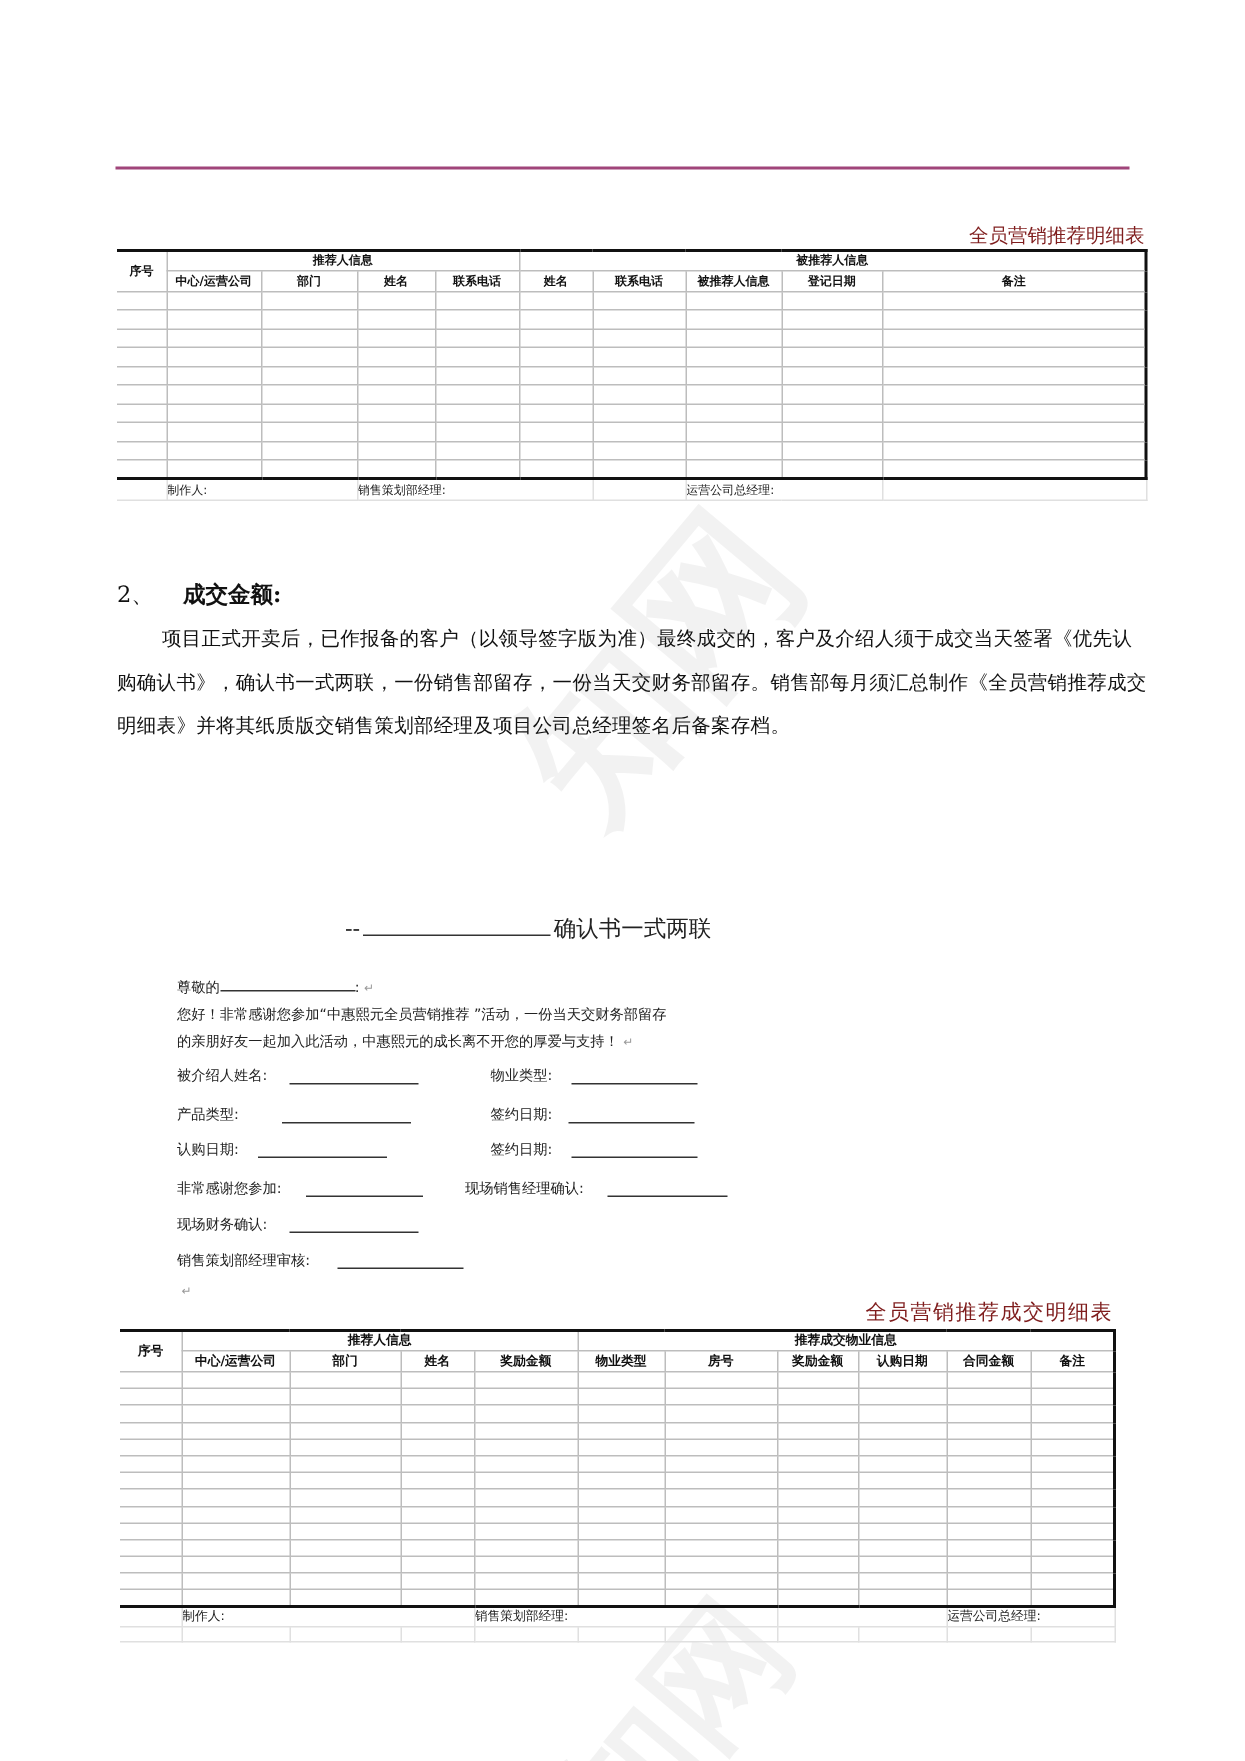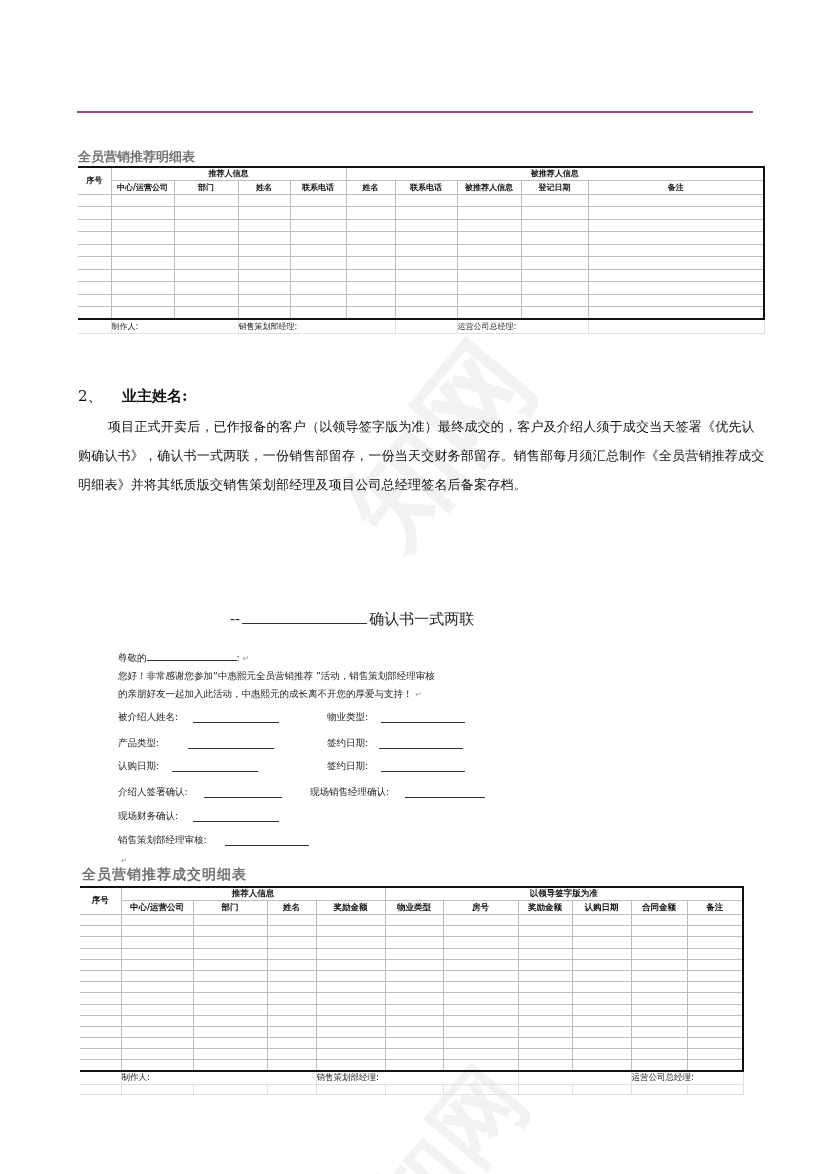--- a/index.html
+++ b/index.html
@@ -1,20 +1,20 @@
 <!DOCTYPE html>
 <html><head>
 <meta charset="utf-8">
 <style>
   html, body { margin: 0; padding: 0; background: #ffffff; }
   body { width: 830px; height: 1174px; position: relative; overflow: hidden;
          font-family: "DejaVu Sans", "Liberation Sans", sans-serif; color: #111; }
   .abs { position: absolute; }
   .rule { left: 77px; top: 111px; width: 676px; height: 2px; background: #a0457a; }
-  .sheet-title { position: absolute; font-weight: bold; text-align: left; white-space: nowrap; color: #737373; }
+  .sheet-title { position: absolute; font-weight: normal; text-align: right; white-space: nowrap; color: #7f1d1d; }
   table.grid { border-collapse: collapse; table-layout: fixed; position: absolute; }
   table.grid td { border: 1px solid #bdbdbd; padding: 0; text-align: center; font-weight: bold;
                   white-space: nowrap; overflow: hidden; color: #111; }
   table.grid td.thick-top { border-top: 2px solid #111; }
   table.grid td.thick-right { border-right: 2px solid #111; }
   table.grid td.thick-bottom { border-bottom: 2px solid #111; }
   table.grid td.foot { font-weight: normal; text-align: left; border-color: #e0e0e0; color: #222; }
   .t1 td { font-size: 8px; }
   .t2 td { font-size: 8.5px; }
 
@@ -202,32 +202,32 @@
     <td class="foot" colspan="2">制作人:</td>
     <td class="foot" colspan="3" style="padding-left:0;">销售策划部经理:</td>
     <td class="foot"></td>
     <td class="foot" colspan="2">运营公司总经理:</td>
     <td class="foot"></td>
   </tr>
 </tbody>
   </table>
 
 <div class="abs section-head">
-  <span class="num">2、</span><span style="font-weight:bold;">业主姓名:</span>
+  <span class="num">2、</span><span style="font-weight:bold;">成交金额:</span>
 </div>
 <div class="abs para">项目正式开卖后，已作报备的客户（以领导签字版为准）最终成交的，客户及介绍人须于成交当天签署《优先认购确认书》，确认书一式两联，一份销售部留存，一份当天交财务部留存。销售部每月须汇总制作《全员营销推荐成交明细表》并将其纸质版交销售策划部经理及项目公司总经理签名后备案存档。</div>
 
 <div class="abs form-title">
   <span>--</span><span class="blank"></span><span>确认书一式两联</span>
 </div>
 
 <div class="abs small" style="left:118px;top:650px;">
   <span>尊敬的</span><span class="uline" style="width:90px;"></span><span>:</span><span class="ret">↵</span>
 </div>
-<div class="abs small" style="left:118px;top:670px;">您好！非常感谢您参加“中惠熙元全员营销推荐 ”活动，销售策划部经理审核</div>
+<div class="abs small" style="left:118px;top:670px;">您好！非常感谢您参加“中惠熙元全员营销推荐 ”活动，一份当天交财务部留存</div>
 <div class="abs small" style="left:118px;top:688px;">
   <span>的亲朋好友一起加入此活动，中惠熙元的成长离不开您的厚爱与支持！</span><span class="ret">↵</span>
 </div>
 
 <div class="abs small" style="left:118px;top:711px;">
   <span>被介绍人姓名:</span>
 </div>
 <span class="abs uline" style="left:193px;top:712px;width:86px;"></span>
 <div class="abs small" style="left:327px;top:711px;">
   <span>物业类型:</span>
@@ -237,21 +237,21 @@
 <div class="abs small" style="left:118px;top:737px;">产品类型:</div>
 <span class="abs uline" style="left:188px;top:738px;width:86px;"></span>
 <div class="abs small" style="left:327px;top:737px;">签约日期:</div>
 <span class="abs uline" style="left:379px;top:738px;width:84px;"></span>
 
 <div class="abs small" style="left:118px;top:760px;">认购日期:</div>
 <span class="abs uline" style="left:172px;top:761px;width:86px;"></span>
 <div class="abs small" style="left:327px;top:760px;">签约日期:</div>
 <span class="abs uline" style="left:381px;top:761px;width:84px;"></span>
 
-<div class="abs small" style="left:118px;top:786px;">介绍人签署确认:</div>
+<div class="abs small" style="left:118px;top:786px;">非常感谢您参加:</div>
 <span class="abs uline" style="left:204px;top:787px;width:78px;"></span>
 <div class="abs small" style="left:310px;top:786px;">现场销售经理确认:</div>
 <span class="abs uline" style="left:405px;top:787px;width:80px;"></span>
 
 <div class="abs small" style="left:118px;top:810px;">现场财务确认:</div>
 <span class="abs uline" style="left:193px;top:811px;width:86px;"></span>
 
 <div class="abs small" style="left:118px;top:834px;">销售策划部经理审核:</div>
 <span class="abs uline" style="left:225px;top:835px;width:84px;"></span>
 
@@ -270,21 +270,21 @@
       <col style="width:75px">
       <col style="width:54px">
     <col style="width:59px">
       <col style="width:56px">
       <col style="width:56px">
   </colgroup>
   <tbody>
       <tr style="height:13px">
     <td rowspan="2" class="thick-top" style="border-left:none;">序号</td>
     <td colspan="4" class="thick-top">推荐人信息</td>
-    <td colspan="6" class="thick-top thick-right">以领导签字版为准</td>
+    <td colspan="6" class="thick-top thick-right">推荐成交物业信息</td>
   </tr>
   <tr style="height:14px">
     <td>中心/运营公司</td>
     <td>部门</td>
     <td>姓名</td>
     <td>奖励金额</td>
     <td>物业类型</td>
     <td>房号</td>
     <td>奖励金额</td>
     <td>认购日期</td>

